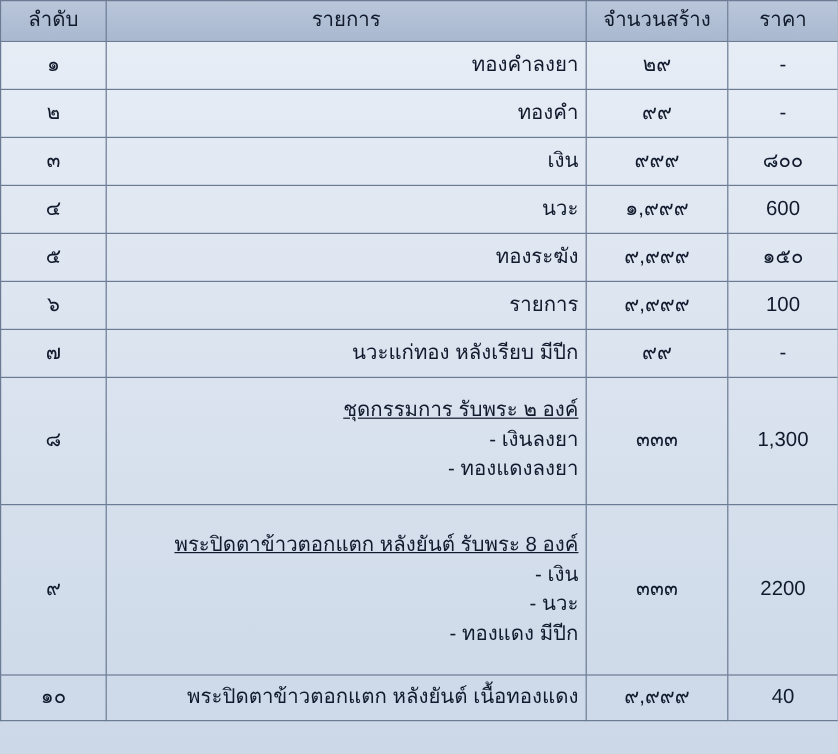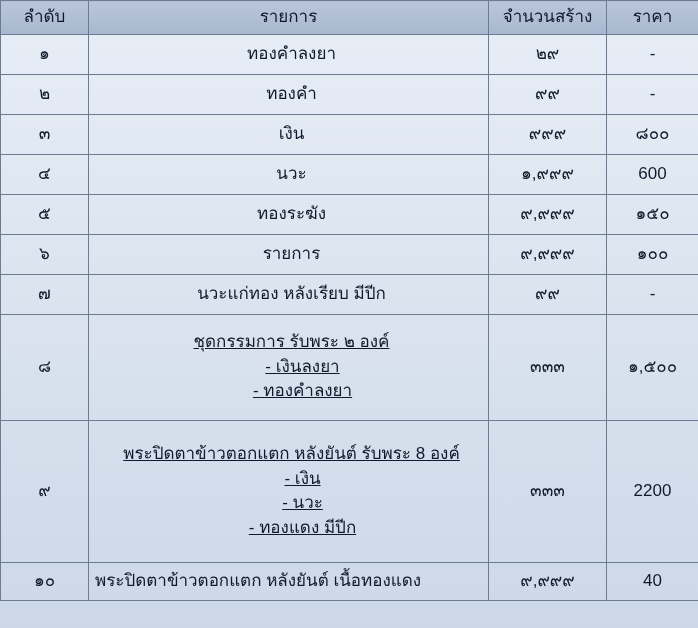--- a/index.html
+++ b/index.html
@@ -48,30 +48,29 @@
     height: 30px;
     padding: 3px 4px;
     border-color: #5d6e86;
   }
   tbody td.cell-no,
   tbody td.cell-qty,
   tbody td.cell-price {
     text-align: center;
   }
   tbody td.cell-item {
-    text-align: center;
+    text-align: right;
     padding-left: 12px;
   }
   tbody tr.row-plain td {
     height: 40px;
   }
   tbody td.cell-item .sub {
     display: block;
     padding-left: 22px;
-    text-decoration: underline;
   }
   tbody td.cell-item .head-line {
     display: block;
     text-decoration: underline;
   }
   tbody tr.row-tall td {
     height: 106px;
     vertical-align: middle;
   }
   tbody tr.row-taller td {
@@ -81,21 +80,21 @@
   tbody tr.row-tall td.cell-item,
   tbody tr.row-taller td.cell-item {
     vertical-align: middle;
     padding-top: 8px;
     padding-bottom: 8px;
   }
   tbody tr.row-last td {
     height: 38px;
   }
   tbody td.cell-item.center-item {
-    text-align: left;
+    text-align: right;
     padding-left: 6px;
   }
 </style>
 </head>
 <body>
 
 <div class="sheet">
   <table class="price-table">
     <colgroup>
       <col class="c-no">
@@ -139,37 +138,37 @@
       <tr class="row-plain">
         <td class="cell-no">๕</td>
         <td class="cell-item">ทองระฆัง</td>
         <td class="cell-qty">๙,๙๙๙</td>
         <td class="cell-price">๑๕๐</td>
       </tr>
       <tr class="row-plain">
         <td class="cell-no">๖</td>
         <td class="cell-item">รายการ</td>
         <td class="cell-qty">๙,๙๙๙</td>
-        <td class="cell-price">๑๐๐</td>
+        <td class="cell-price">100</td>
       </tr>
       <tr class="row-plain">
         <td class="cell-no">๗</td>
         <td class="cell-item">นวะแก่ทอง หลังเรียบ มีปีก</td>
         <td class="cell-qty">๙๙</td>
         <td class="cell-price">-</td>
       </tr>
       <tr class="row-tall">
         <td class="cell-no">๘</td>
         <td class="cell-item">
           <span class="head-line">ชุดกรรมการ รับพระ ๒ องค์</span>
           <span class="sub">- เงินลงยา</span>
-          <span class="sub">- ทองคำลงยา</span>
+          <span class="sub">- ทองแดงลงยา</span>
         </td>
         <td class="cell-qty">๓๓๓</td>
-        <td class="cell-price">๑,๕๐๐</td>
+        <td class="cell-price">1,300</td>
       </tr>
       <tr class="row-taller">
         <td class="cell-no">๙</td>
         <td class="cell-item">
           <span class="head-line">พระปิดตาข้าวตอกแตก หลังยันต์ รับพระ 8 องค์</span>
           <span class="sub">- เงิน</span>
           <span class="sub">- นวะ</span>
           <span class="sub">- ทองแดง มีปีก</span>
         </td>
         <td class="cell-qty">๓๓๓</td>

